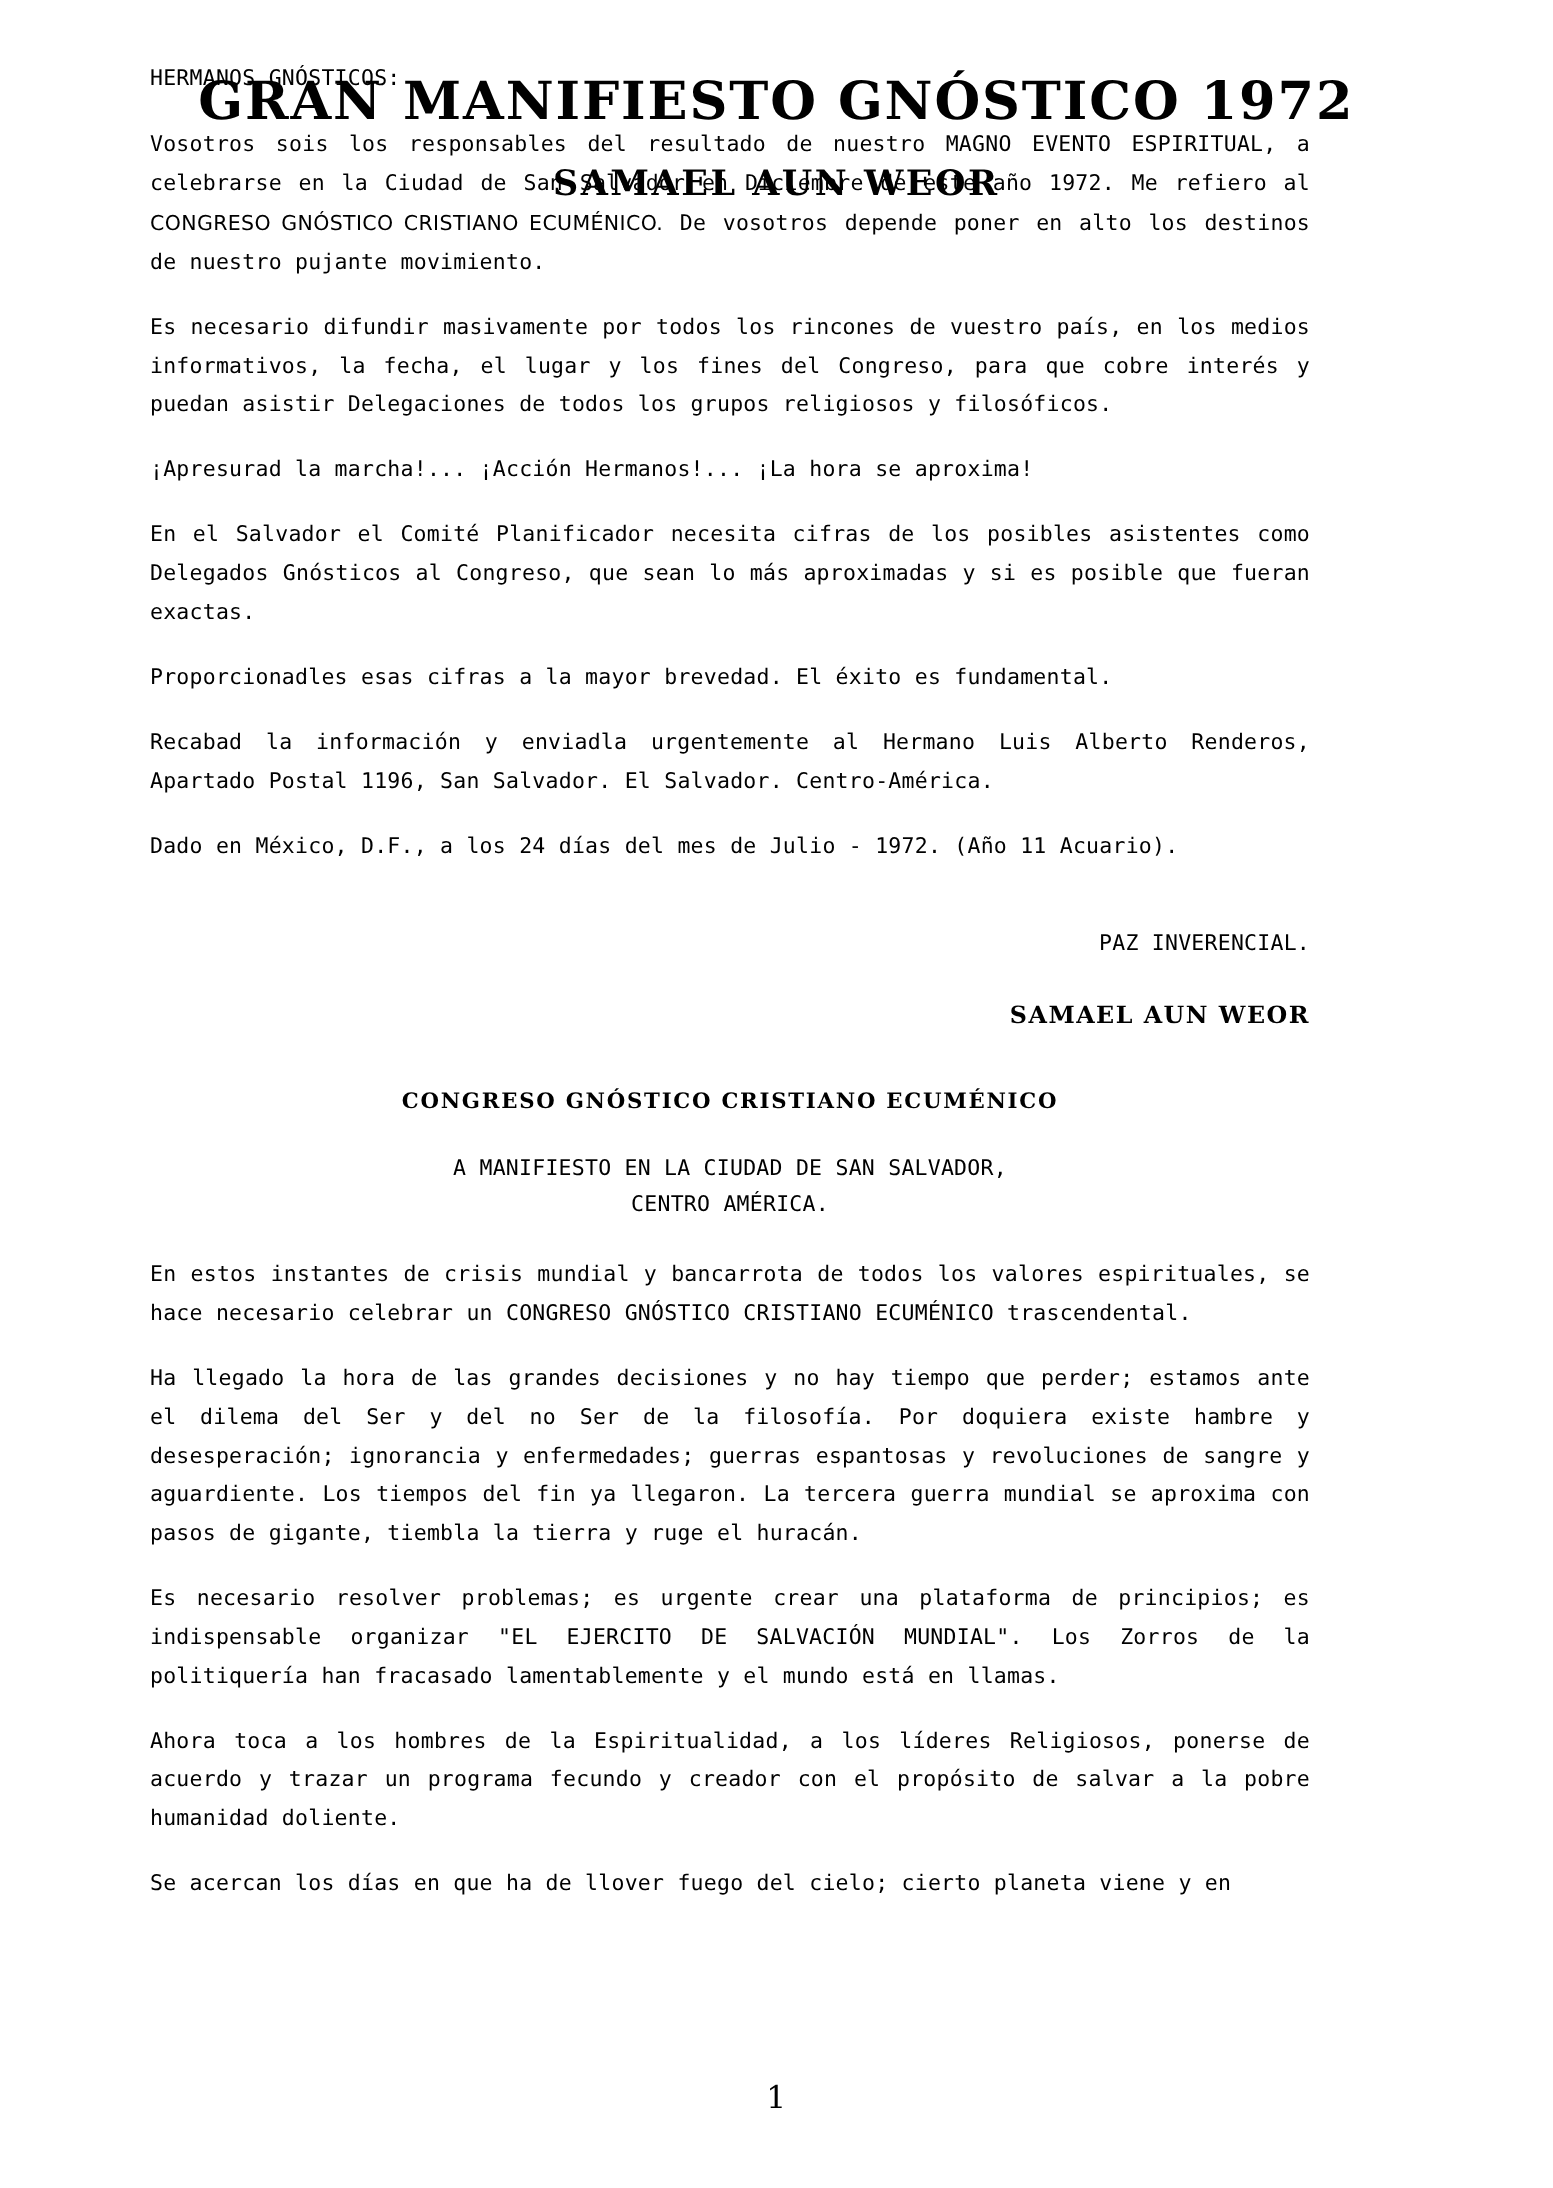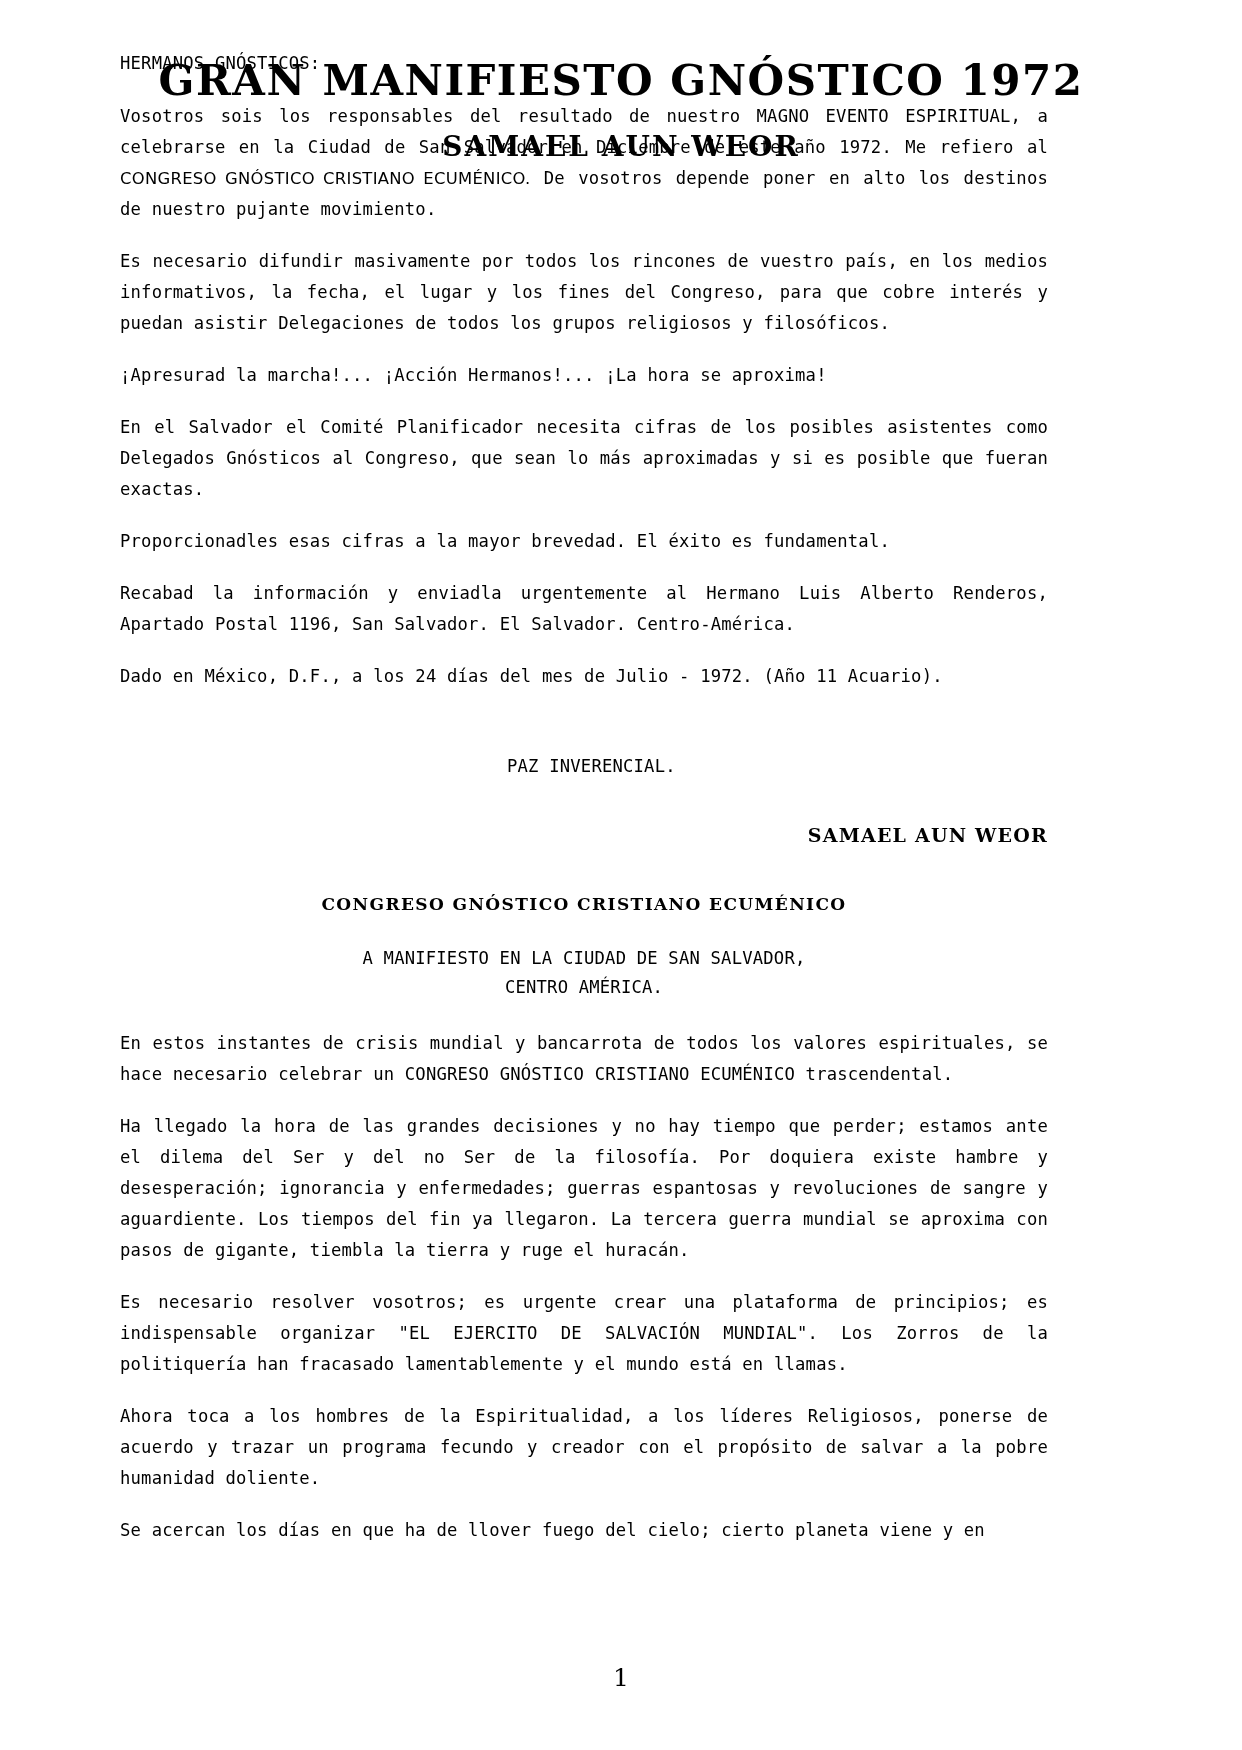--- a/index.html
+++ b/index.html
@@ -77,23 +77,23 @@
 
   b.inline-bold {
     font-weight: 400;
     font-family: "DejaVu Sans", "Liberation Sans", sans-serif;
     font-size: 16.4px;
     letter-spacing: 0.3px;
   }
   .paz-line {
     font-size: 17.2px;
     line-height: 31px;
-    margin: 12px;
-    letter-spacing: 0.2px;
-    text-align: left;
+    margin: 0;
+    letter-spacing: 0.2px;
+    text-align: right;
     padding-left: 375px;
   }
   .signature {
     font-family: "DejaVu Serif", "Liberation Serif", serif;
     font-weight: 700;
     font-size: 19px;
     letter-spacing: 1.2px;
     text-align: right;
     margin: 0;
   }
@@ -181,21 +181,21 @@
       <p class="addr-line">A MANIFIESTO EN LA CIUDAD DE SAN SALVADOR,</p>
       <p class="addr-line">CENTRO AMÉRICA.</p>
     </div>
 
     <div class="sp-26"></div>
 
     <p class="para">En estos instantes de crisis mundial y bancarrota de todos los valores espirituales, se hace necesario celebrar un CONGRESO GNÓSTICO CRISTIANO ECUMÉNICO trascendental.</p>
 
     <p class="para">Ha llegado la hora de las grandes decisiones y no hay tiempo que perder; estamos ante el dilema del Ser y del no Ser de la filosofía. Por doquiera existe hambre y desesperación; ignorancia y enfermedades; guerras espantosas y revoluciones de sangre y aguardiente. Los tiempos del fin ya llegaron. La tercera guerra mundial se aproxima con pasos de gigante, tiembla la tierra y ruge el huracán.</p>
 
-    <p class="para">Es necesario resolver vosotros; es urgente crear una plataforma de principios; es indispensable organizar "EL EJERCITO DE SALVACIÓN MUNDIAL". Los Zorros de la politiquería han fracasado lamentablemente y el mundo está en llamas.</p>
+    <p class="para">Es necesario resolver problemas; es urgente crear una plataforma de principios; es indispensable organizar "EL EJERCITO DE SALVACIÓN MUNDIAL". Los Zorros de la politiquería han fracasado lamentablemente y el mundo está en llamas.</p>
 
     <p class="para">Ahora toca a los hombres de la Espiritualidad, a los líderes Religiosos, ponerse de acuerdo y trazar un programa fecundo y creador con el propósito de salvar a la pobre humanidad doliente.</p>
 
     <p class="para nojust">Se acercan los días en que ha de llover fuego del cielo; cierto planeta viene y en</p>
 
   </div>
 
   <div class="page-number">1</div>
 
 </div>

